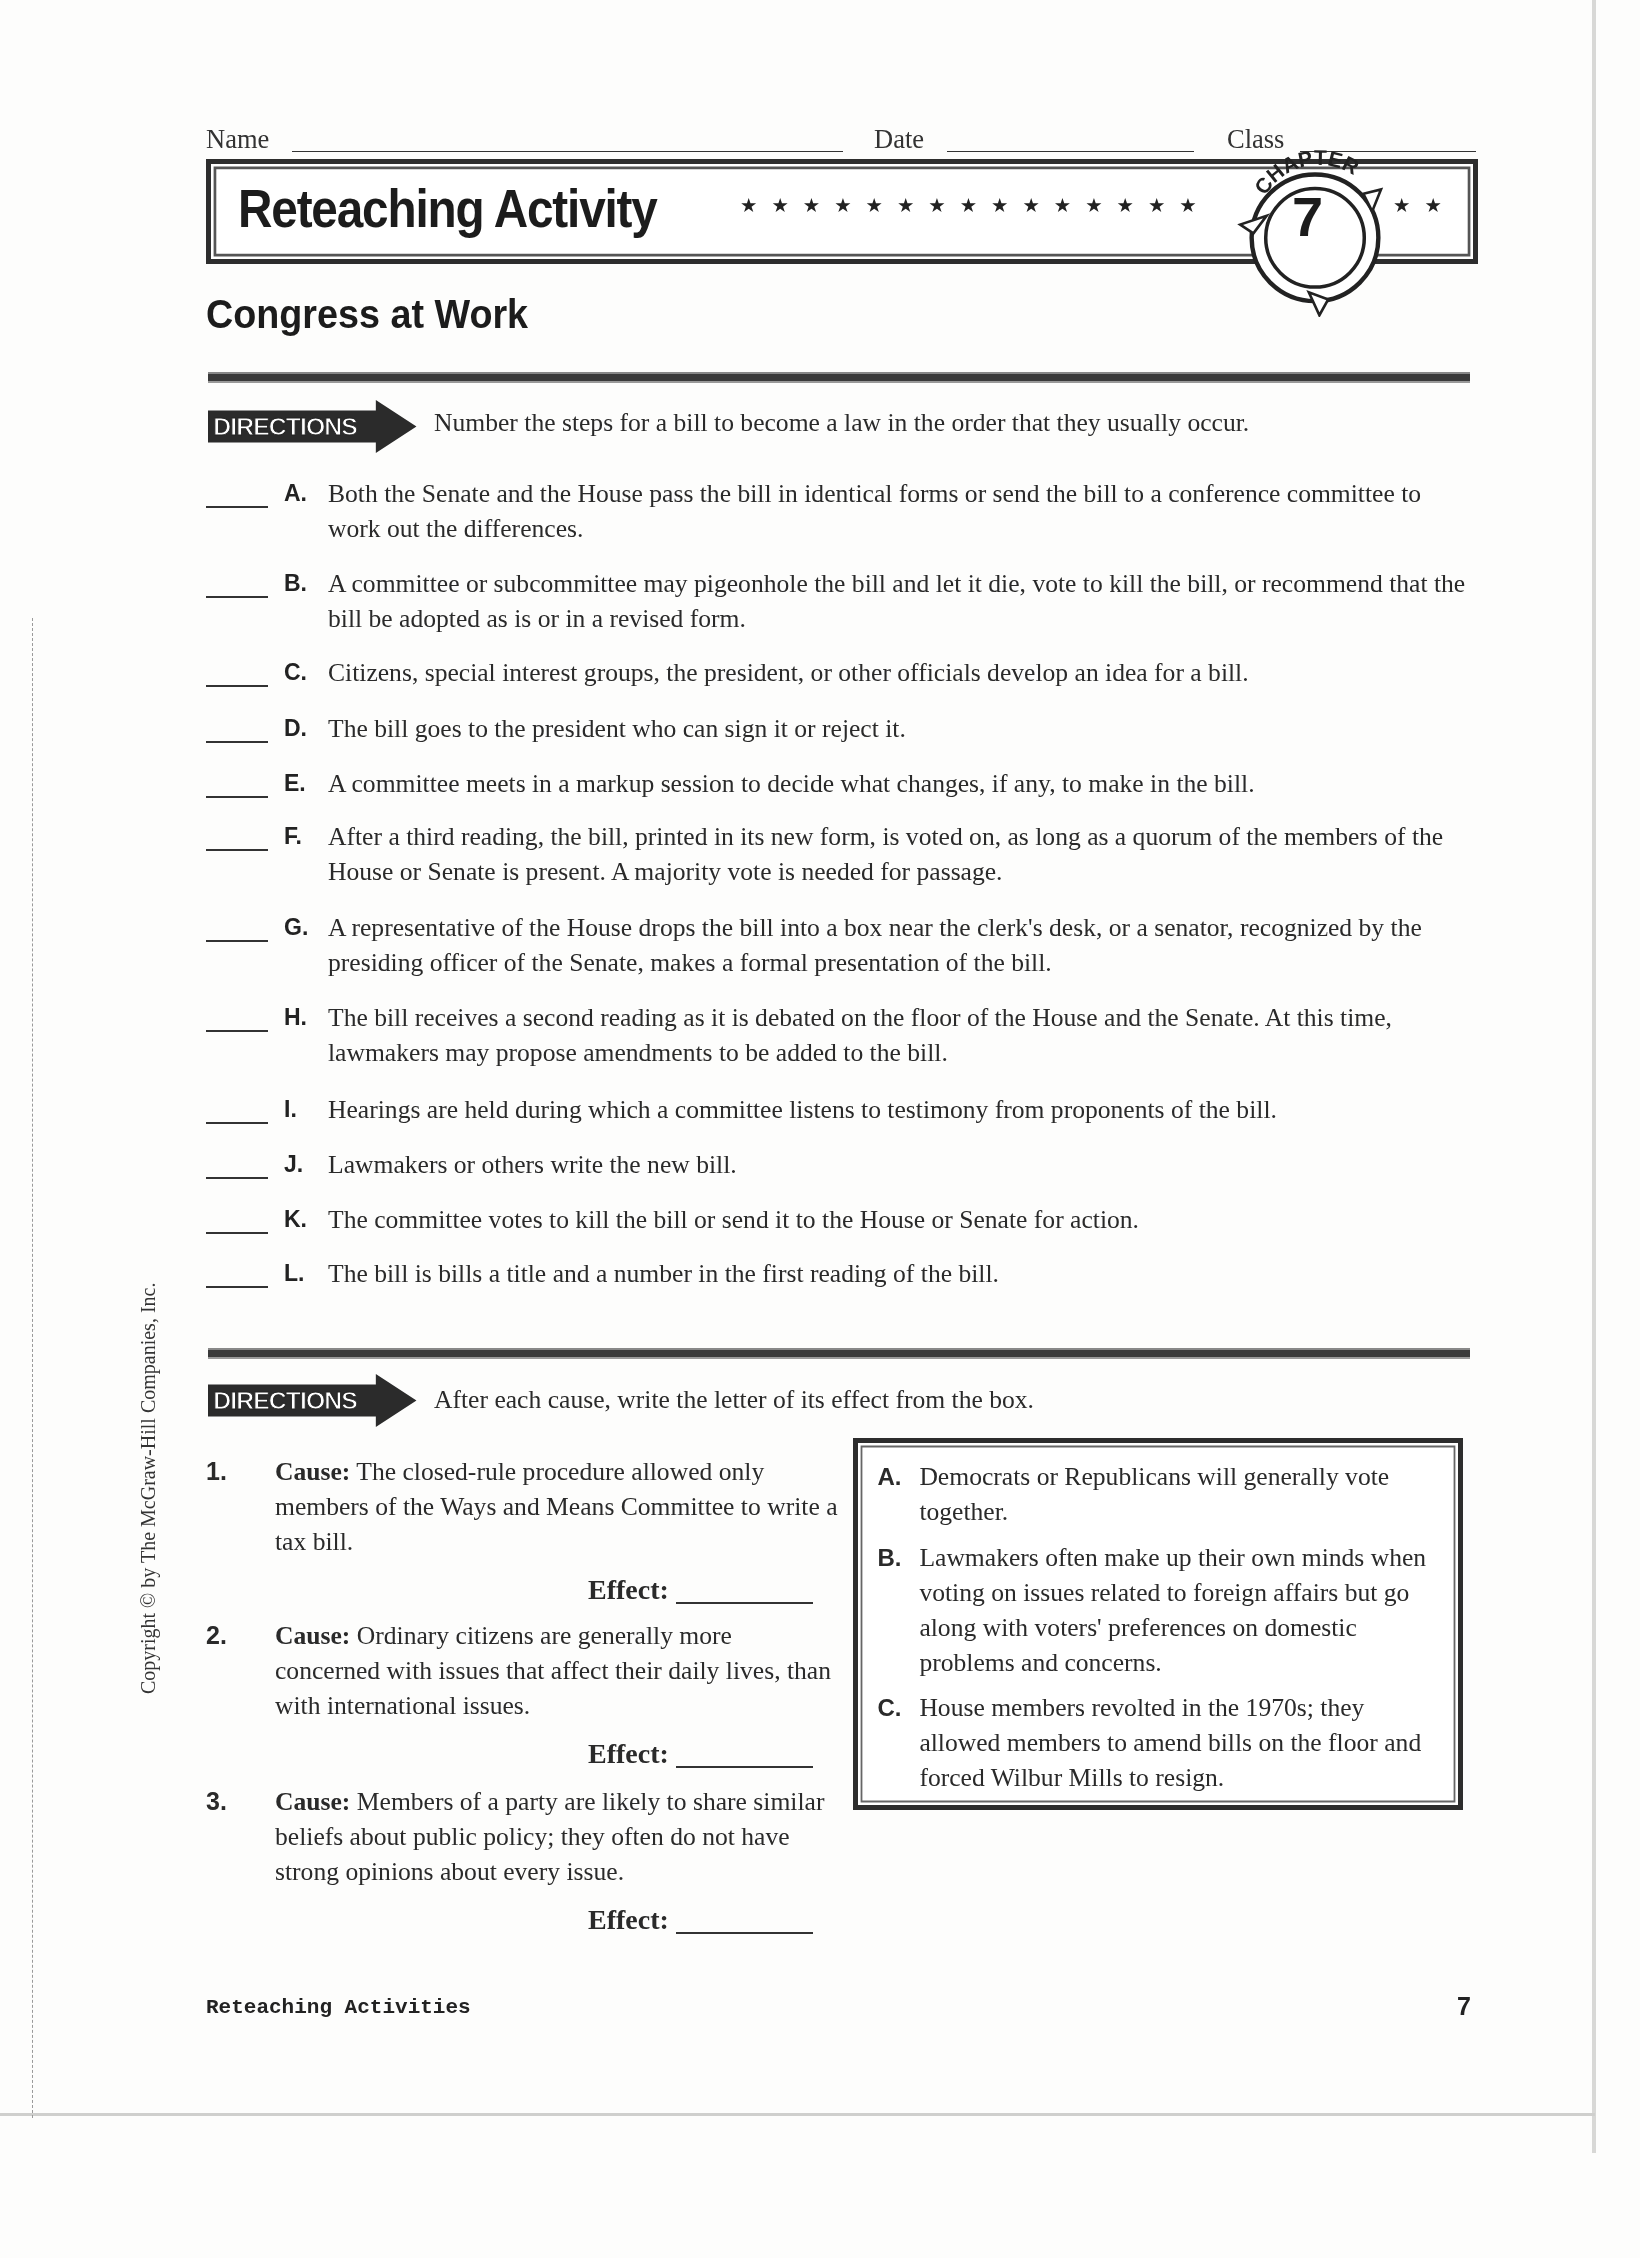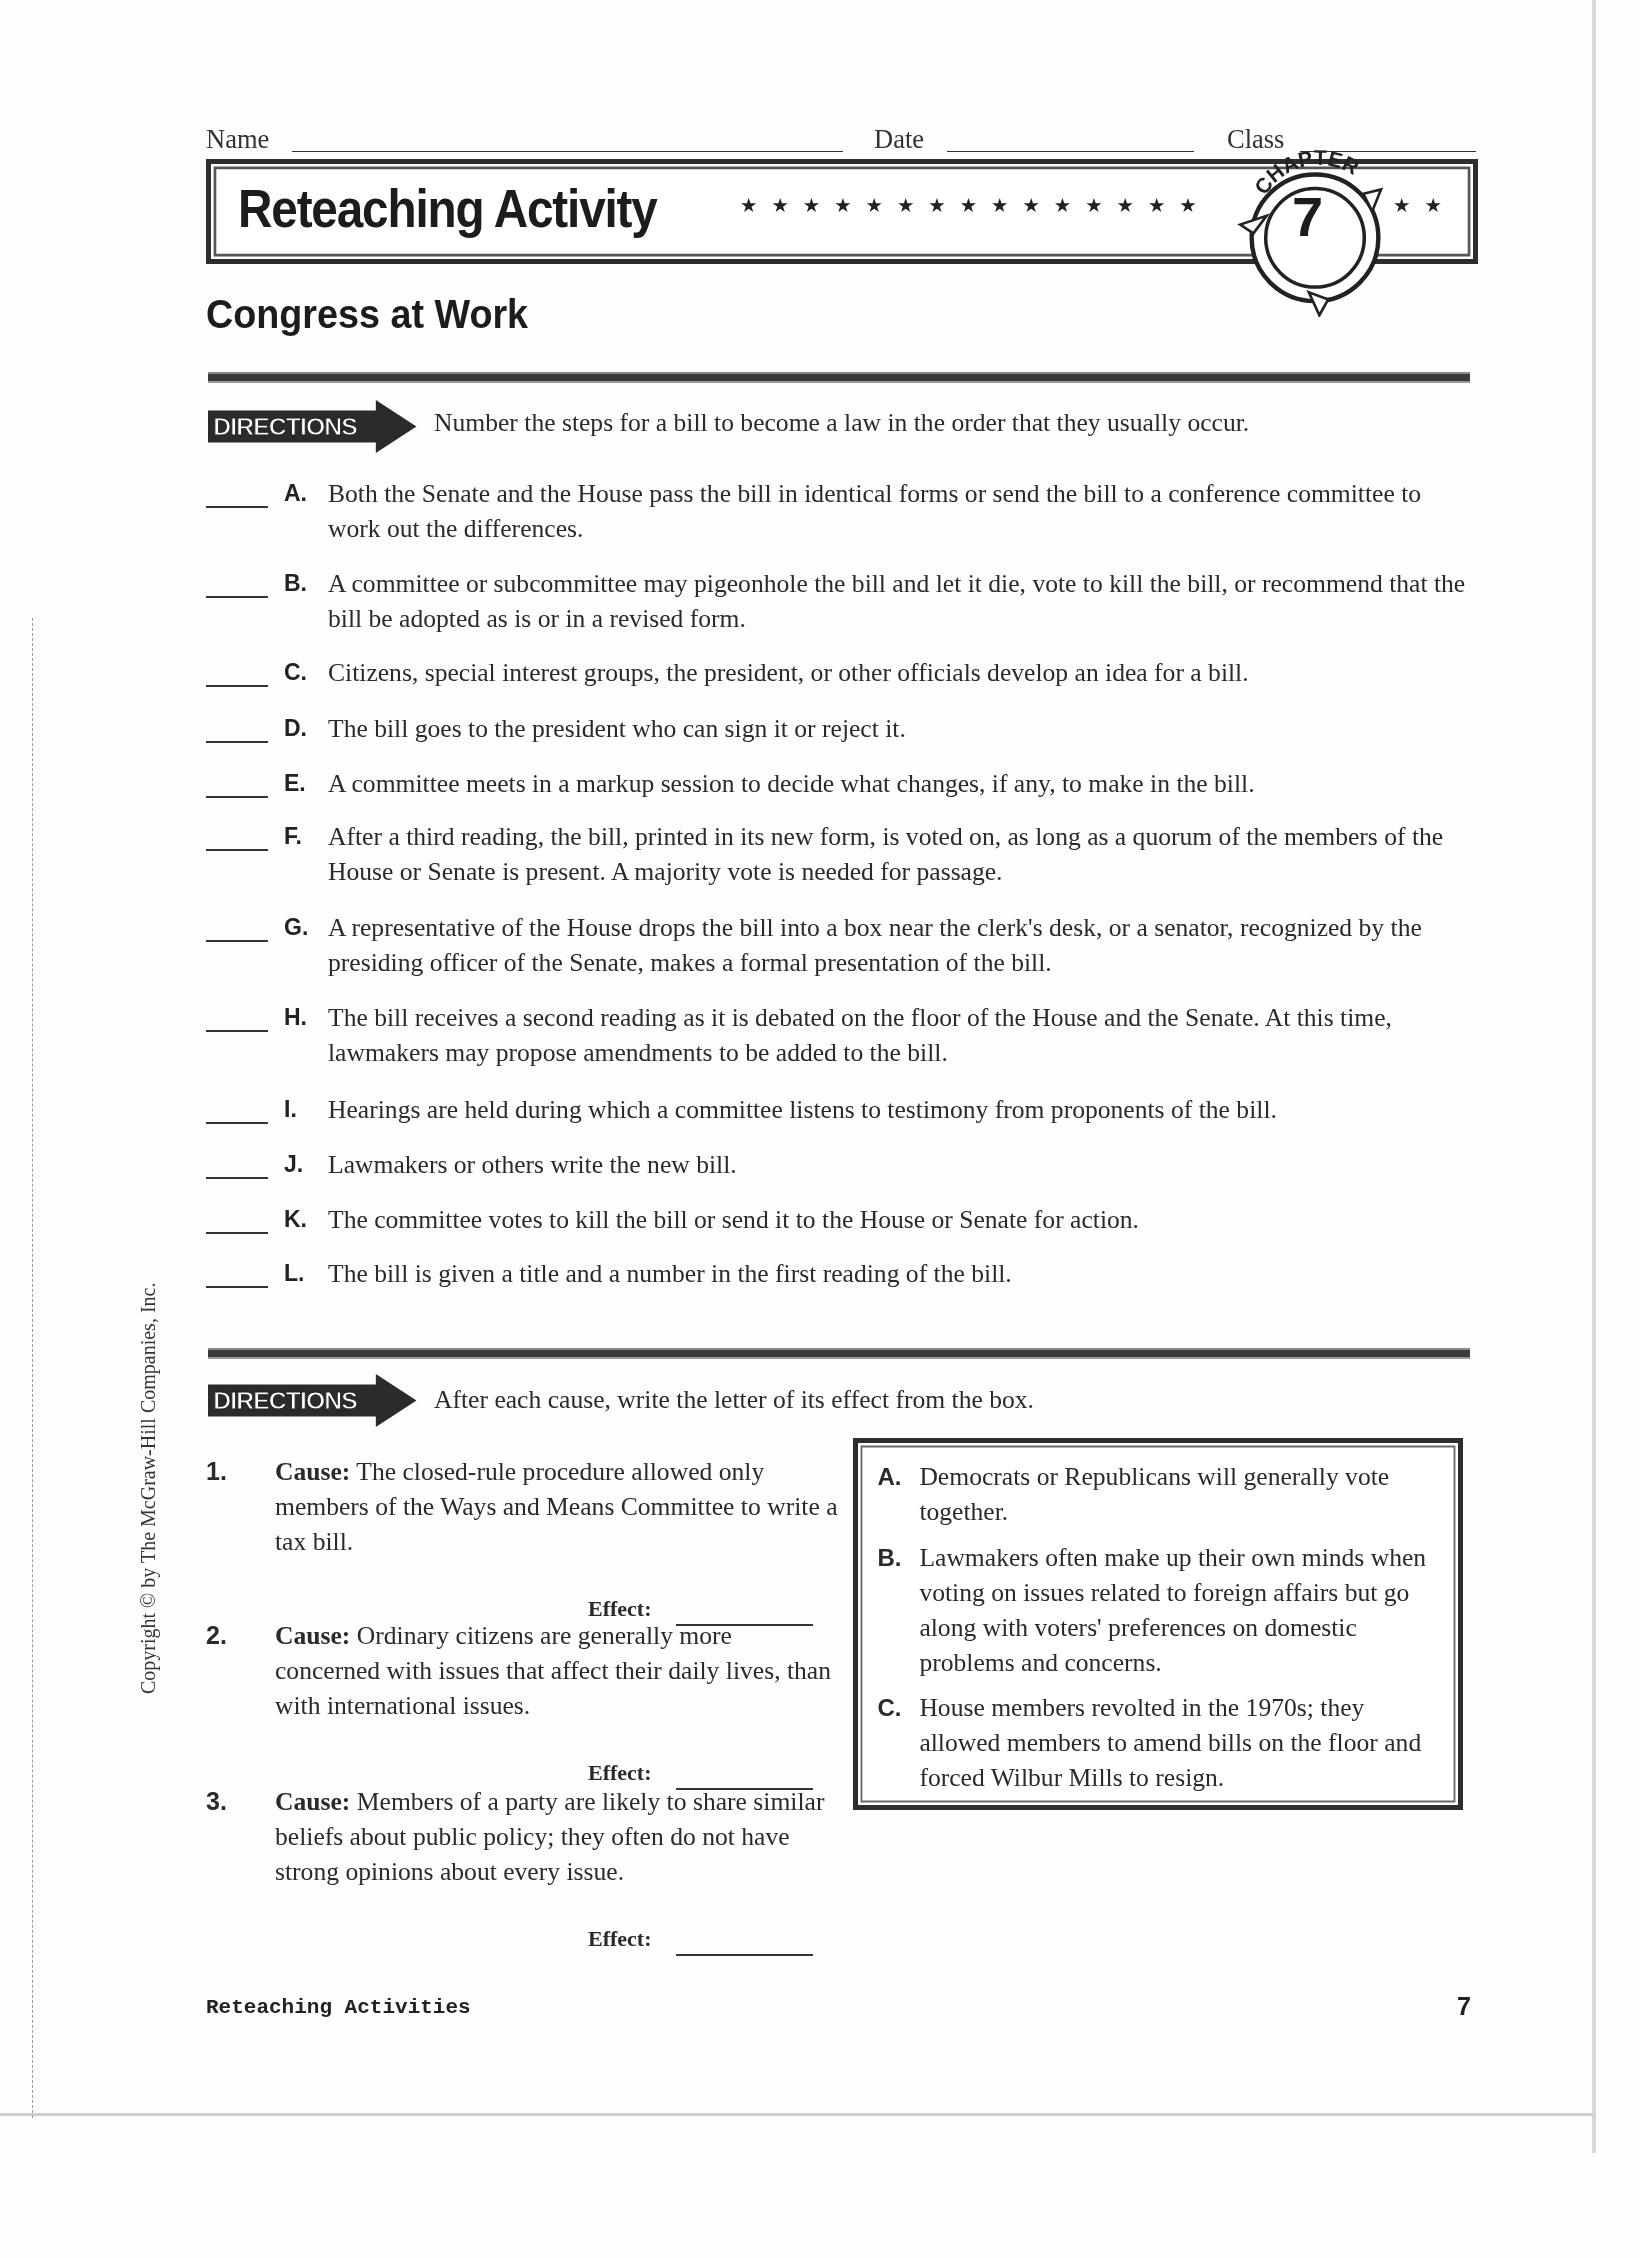--- a/index.html
+++ b/index.html
@@ -34,21 +34,21 @@
 
   .item { position:absolute; left:206px; width:1270px; font-size:25.6px; line-height:35px; color:#2a2a2a; }
   .item .blank { position:absolute; left:0; top:30px; width:62px; height:1.8px; background:#333; }
   .item .letter { position:absolute; left:78px; top:0; font-family:"Liberation Sans", sans-serif; font-weight:bold; font-size:23px; color:#222; }
   .item .text { position:absolute; left:122px; top:0; width:1147px; }
 
   .cause { position:absolute; left:206px; width:618px; font-size:25.6px; line-height:35px; color:#2a2a2a; }
   .cause .num { position:absolute; left:0; top:0; font-family:"Liberation Sans", sans-serif; font-weight:bold; font-size:25px; }
   .cause .text { position:absolute; left:41px; top:0; width:565px;margin-left:28px; }
   .cause .cause-lbl { font-weight:bold; }
-  .effect { position:absolute; font-size:22px;margin-top:22px; }
+  .effect { position:absolute; font-size:28px; }
   .effect .lbl { font-weight:bold; }
   .effect .line { position:absolute; left:88px; top:28px; width:137px; height:1.8px; background:#333; }
 
   .effect-box { position:absolute; left:853px; top:1438px; width:600px; height:362px;
     border:5.3px solid #2d2d2d; box-shadow: inset 0 0 0 2.6px #fff, inset 0 0 0 4.4px #666; background:#fff; }
   .eff-item { position:absolute; left:19.4px; width:547px; font-size:25.6px; line-height:35px; }
   .eff-item .letter { position:absolute; left:0; top:0; font-family:"Liberation Sans", sans-serif; font-weight:bold; font-size:24px; }
   .eff-item .text { position:absolute; left:42px; top:0; width:529px; }
 
   .copyright { position:absolute; left:137px; top:1694px; transform:rotate(-90deg); transform-origin:left top;
@@ -150,21 +150,21 @@
   <div class="text">Lawmakers or others write the new bill.</div>
 </div>
 <div class="item" style="top:1202px">
   <div class="blank"></div>
   <span class="letter">K.</span>
   <div class="text">The committee votes to kill the bill or send it to the House or Senate for action.</div>
 </div>
 <div class="item" style="top:1256px">
   <div class="blank"></div>
   <span class="letter">L.</span>
-  <div class="text">The bill is given a title and a number in the first reading of the bill.</div>
+  <div class="text">The bill is bills a title and a number in the first reading of the bill.</div>
 </div>
 
 <div class="rule" style="top:1348px"></div>
 <svg class="dir-badge" style="top:1374px" viewBox="0 0 240 60">
   <polygon points="0,12 190,12 190,0 236,30 190,60 190,48 0,48" fill="#2b2b2b"></polygon>
   <text x="6" y="40" font-family="Liberation Sans, sans-serif" font-weight="bold" font-size="28" fill="#fff" stroke="#222" stroke-width="1" letter-spacing="-1">DIRECTIONS</text>
 </svg>
 <div class="dir-text" style="left:434px;top:1385px">After each cause, write the letter of its effect from the box.</div>
 
 <div class="cause" style="top:1454px;height:106px">

